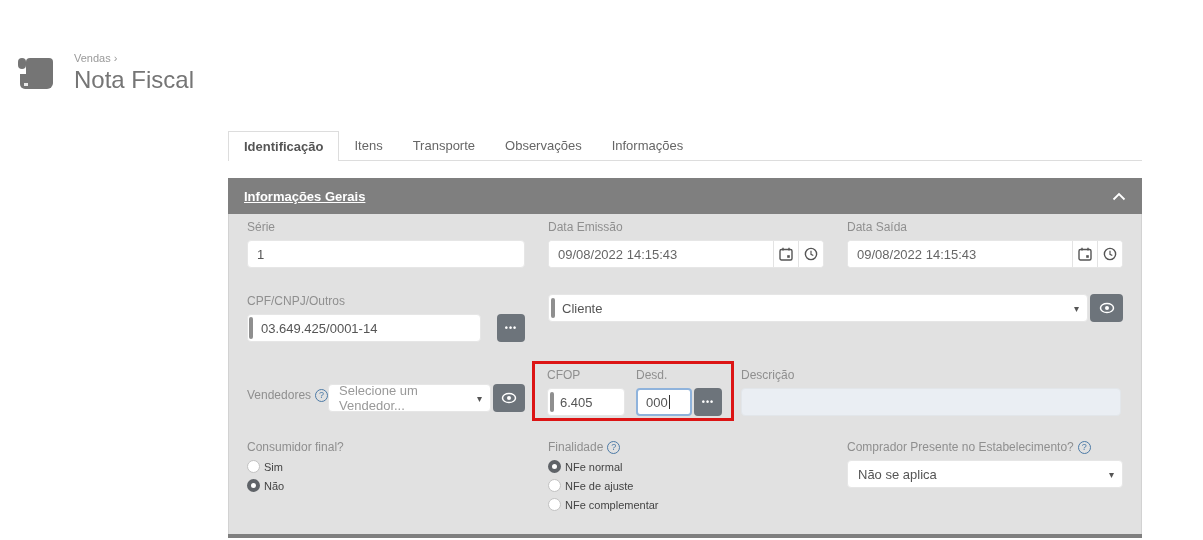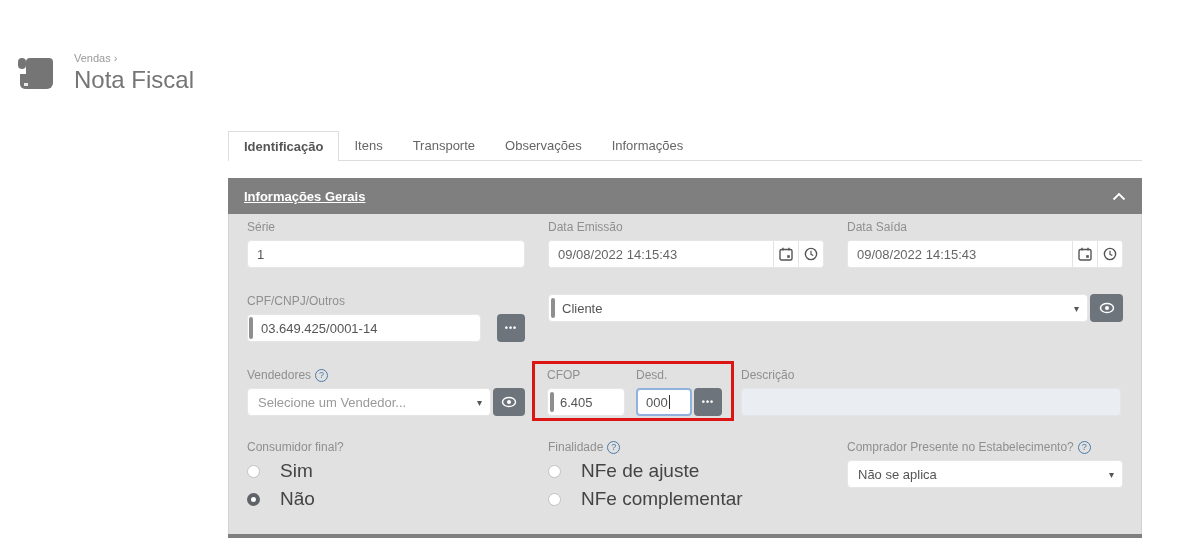--- a/index.html
+++ b/index.html
@@ -59,21 +59,21 @@
   .sel .caret { position:absolute; right:8px; font-size:10px; color:#555; }
   .sel.placeholder { color:#999; }
   .sel.barsel { padding-left:13px; }
   .sel.barsel::before { content:""; position:absolute; left:2px; top:3px; bottom:3px; width:4px;
                         background:#8f8f8f; border-radius:2px; }
 
   .flexrow { display:flex; align-items:center; }
 
   
   .row3 { display:flex; margin-bottom:24px; }
-  .vend-wrap { width:278px; margin-right:22px; display:flex; flex-direction:column; }
+  .vend-wrap { width:278px; margin-right:22px; display:flex; flex-direction:row;margin-top:12px; }
   .cfop-wrap { width:176px; margin-right:18px; display:flex; }
   .desc-wrap { flex:1; display:flex; flex-direction:column; }
   .cfop-col { width:78px; margin-right:11px; }
   .desd-col { width:56px; margin-right:2px; }
   .cfop-wrap .inp-div { height:28px; border-radius:4px; background:#fff; border:1px solid #e6e6e6;
                         font-size:13px; color:#555; display:flex; align-items:center; padding:0 8px;
                         position:relative; }
   .cfop-col .inp-div { padding-left:12px; }
   .cfop-col .inp-div::before { content:""; position:absolute; left:2px; top:3px; bottom:3px;
                                width:4px; background:#8f8f8f; border-radius:2px; }
@@ -81,21 +81,21 @@
   .caret-bar { width:1px; height:14px; background:#333; margin-left:1px; }
   .disabled-field { height:28px; border-radius:4px; background:#eaeef3; border:1px solid #e2e6ea; }
   .btn-col { display:flex; flex-direction:column; justify-content:flex-end; }
 
   
   .red-box { position:absolute; left:532px; top:361px; width:202px; height:60px;
              border:3px solid #dc1414; z-index:10; pointer-events:none; }
 
   
   .radio-group { display:flex; flex-direction:column; gap:6px; margin-top:1px; }
-  .radio { display:flex; align-items:center; gap:20px; font-size:19px; color:#444; cursor:pointer; }
+  .radio { display:flex; align-items:center; gap:4px; font-size:11px; color:#444; cursor:pointer; }
   .rb { width:13px; height:13px; border-radius:50%; background:#fff; border:1px solid #c2c2c2;
         flex:none; }
   .rb.checked { border:4px solid #5f6368; }
 
   
   .q-icon { width:13px; height:13px; border-radius:50%; border:1px solid #4c7aa6; color:#4c7aa6;
             font-size:9px; display:inline-flex; align-items:center; justify-content:center;
             line-height:1; }
 
   svg { display:block; }
@@ -287,20 +287,24 @@
             </div>
           </div>
 
           <div>
             <div class="fld-label">
               <span>Finalidade</span>
               <span class="q-icon">?</span>
             </div>
             <div class="radio-group">
               <label class="radio">
+                <span class="rb checked"></span>
+                <span>NFe normal</span>
+              </label>
+              <label class="radio">
                 <span class="rb"></span>
                 <span>NFe de ajuste</span>
               </label>
               <label class="radio">
                 <span class="rb"></span>
                 <span>NFe complementar</span>
               </label>
             </div>
           </div>
 

